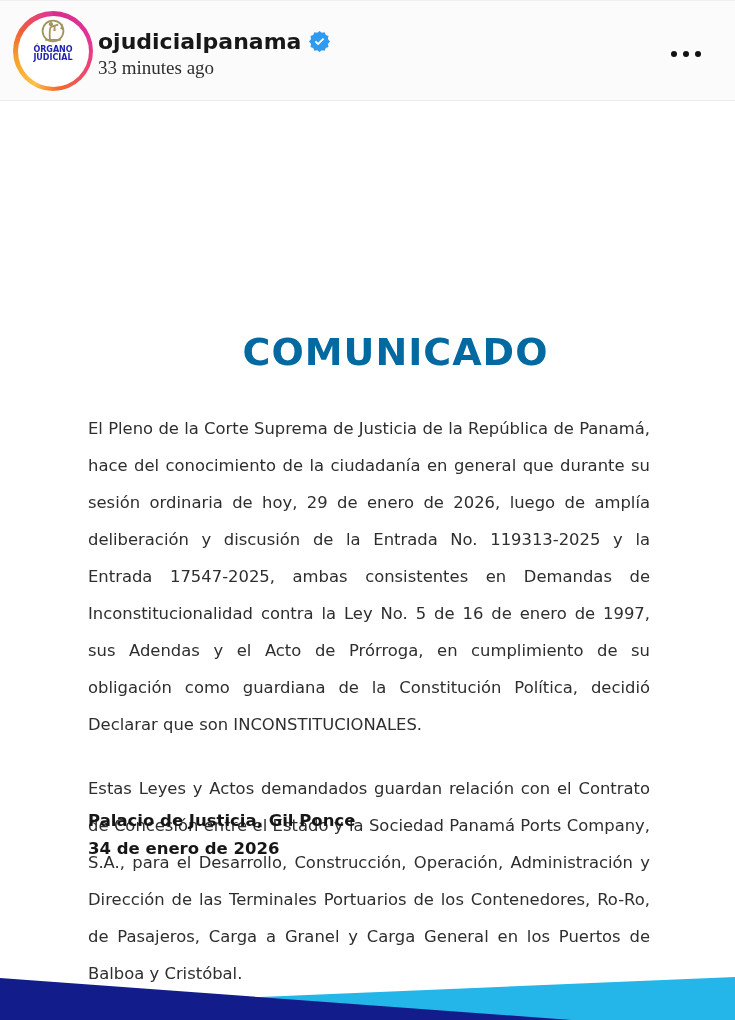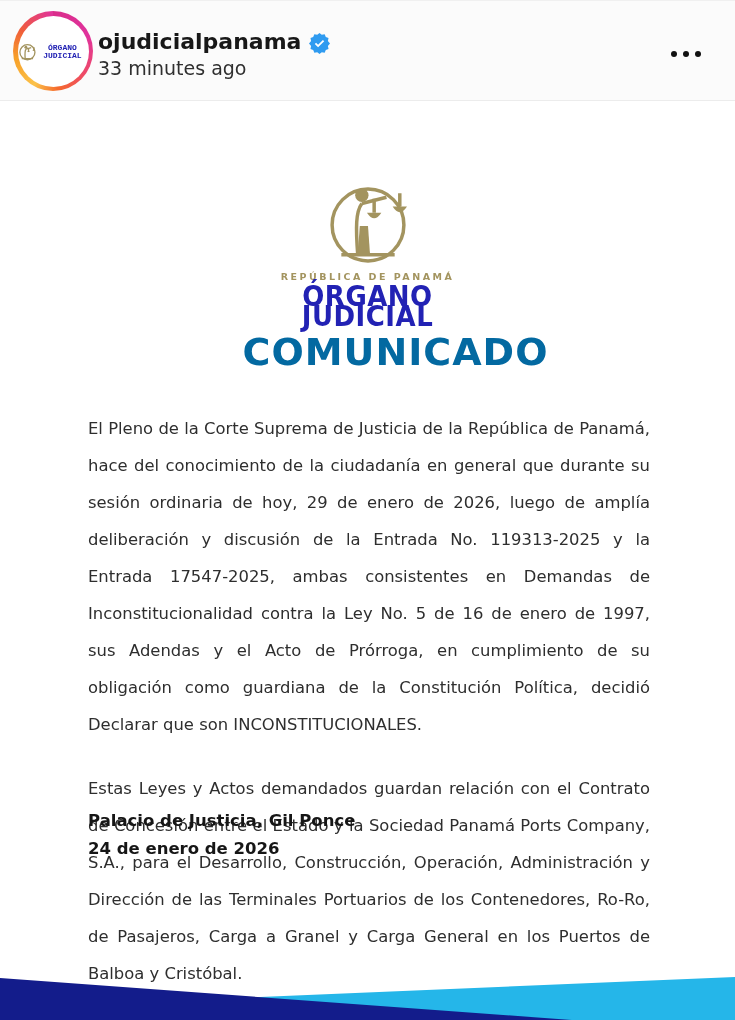--- a/index.html
+++ b/index.html
@@ -22,34 +22,33 @@
     display:flex;align-items:center;
   }
   .avatar-wrap{position:absolute;left:13px;top:10px;width:80px;height:80px;cursor:pointer;}
   .avatar-ring{
     width:80px;height:80px;border-radius:50%;
     background:conic-gradient(from 0deg,#d92d8a,#e0329c 18%,#ee4a68 35%,#f56a2c 48%,#fbc24a 58%,#f7a028 72%,#f05e3a 84%,#e0329c 100%);
     display:flex;align-items:center;justify-content:center;
   }
   .avatar-inner{
     width:71px;height:71px;border-radius:50%;background:#fff;
-    display:flex;align-items:center;justify-content:flex-end;
+    display:flex;flex-direction:column;align-items:center;justify-content:flex-start;
     overflow:hidden;
-    font-family:Liberation Mono, monospace;
   }
   .avatar-inner .mini-scales{margin-top:3px;}
   .avatar-inner .mini-org{
     color:var(--brand_blue);font-weight:bold;font-size:8px;line-height:8px;
     text-align:center;letter-spacing:0;margin-top:1px;
   }
   .header-texts{position:absolute;left:98px;top:28px;}
-  .username-row{display:flex;align-items:flex-end;gap:8px;}
+  .username-row{display:flex;align-items:flex-start;gap:8px;}
   .username{font-size:22px;font-weight:bold;color:#181818;cursor:pointer;}
   .verified{width:21px;height:21px;display:inline-block;margin-top:2px;}
-  .timestamp{font-size:19px;color:#2f2f2f;margin-top:3px;}
+  .timestamp{font-size:19px;color:#2f2f2f;margin-top:3px;font-family:Liberation Serif, serif;}
   .more-btn{
     position:absolute;right:26px;top:40px;width:46px;height:26px;
     display:flex;align-items:center;justify-content:center;gap:6px;cursor:pointer;
   }
   .more-btn .dot{width:6px;height:6px;border-radius:50%;background:#111;}
 
   
   .post-image{
     position:absolute;top:102px;left:0;width:735px;height:918px;background:#ffffff;overflow:hidden;
   }
@@ -112,51 +111,31 @@
     </div>
     <div class="more-btn">
       <span class="dot"></span>
       <span class="dot"></span>
       <span class="dot"></span>
     </div>
   </div>
 
   <div class="post-image">
 
-    <div class="doc-logo">
-      <svg width="104" height="80" viewBox="0 0 100 78">
-        <g fill="none" stroke="#a3945f" stroke-width="3.4">
-          <circle cx="50" cy="39" r="35"></circle>
-          <path d="M24 68 L76 68"></path>
-          <path d="M44 18 C38 26 38 42 40 68"></path>
-          <path d="M44 18 L68 12"></path>
-          <path d="M56 13.5 L56 27 M81 8 L81 21"></path>
-        </g>
-        <circle cx="44" cy="10" r="6.5" fill="#a3945f"></circle>
-        <path d="M49 27 q7 11 14 0 Z" fill="#a3945f"></path>
-        <path d="M74 21 q7 11 14 0 Z" fill="#a3945f"></path>
-        <path d="M40 68 L52 68 L50 40 L42 40 Z" fill="#a3945f"></path>
-      </svg>
-      <div class="banner">REPÚBLICA DE PANAMÁ</div>
-      <div class="org">
-        <div>ÓRGANO</div>
-        <div>JUDICIAL</div>
-      </div>
-    </div>
 
     <div class="doc-title">COMUNICADO</div>
 
     <div class="doc-body">
       <p class="doc-paragraph">El Pleno de la Corte Suprema de Justicia de la República de Panamá, hace del conocimiento de la ciudadanía en general que durante su sesión ordinaria de hoy, 29 de enero de 2026, luego de amplía deliberación y discusión de la Entrada No. 119313-2025 y la Entrada 17547-2025, ambas consistentes en Demandas de Inconstitucionalidad contra la Ley No. 5 de 16 de enero de 1997, sus Adendas y el Acto de Prórroga, en cumplimiento de su obligación como guardiana de la Constitución Política, decidió Declarar que son INCONSTITUCIONALES.</p>
       <p class="doc-paragraph">Estas Leyes y Actos demandados guardan relación con el Contrato de Concesión entre el Estado y la Sociedad Panamá Ports Company, S.A., para el Desarrollo, Construcción, Operación, Administración y Dirección de las Terminales Portuarios de los Contenedores, Ro-Ro, de Pasajeros, Carga a Granel y Carga General en los Puertos de Balboa y Cristóbal.</p>
     </div>
 
     <div class="doc-signature">
       <div class="sig-line">Palacio de Justicia, Gil Ponce</div>
-      <div class="sig-line">24 de enero de 2026</div>
+      <div class="sig-line">34 de enero de 2026</div>
     </div>
 
     <svg class="bottom-bands" viewBox="0 0 735 60" preserveAspectRatio="none">
       <polygon points="0,48 735,17 735,60 0,60" fill="#25b6e9"></polygon>
       <polygon points="0,18 735,72 735,120 0,120" fill="#131c8b"></polygon>
     </svg>
 
   </div>
 </div>
 

